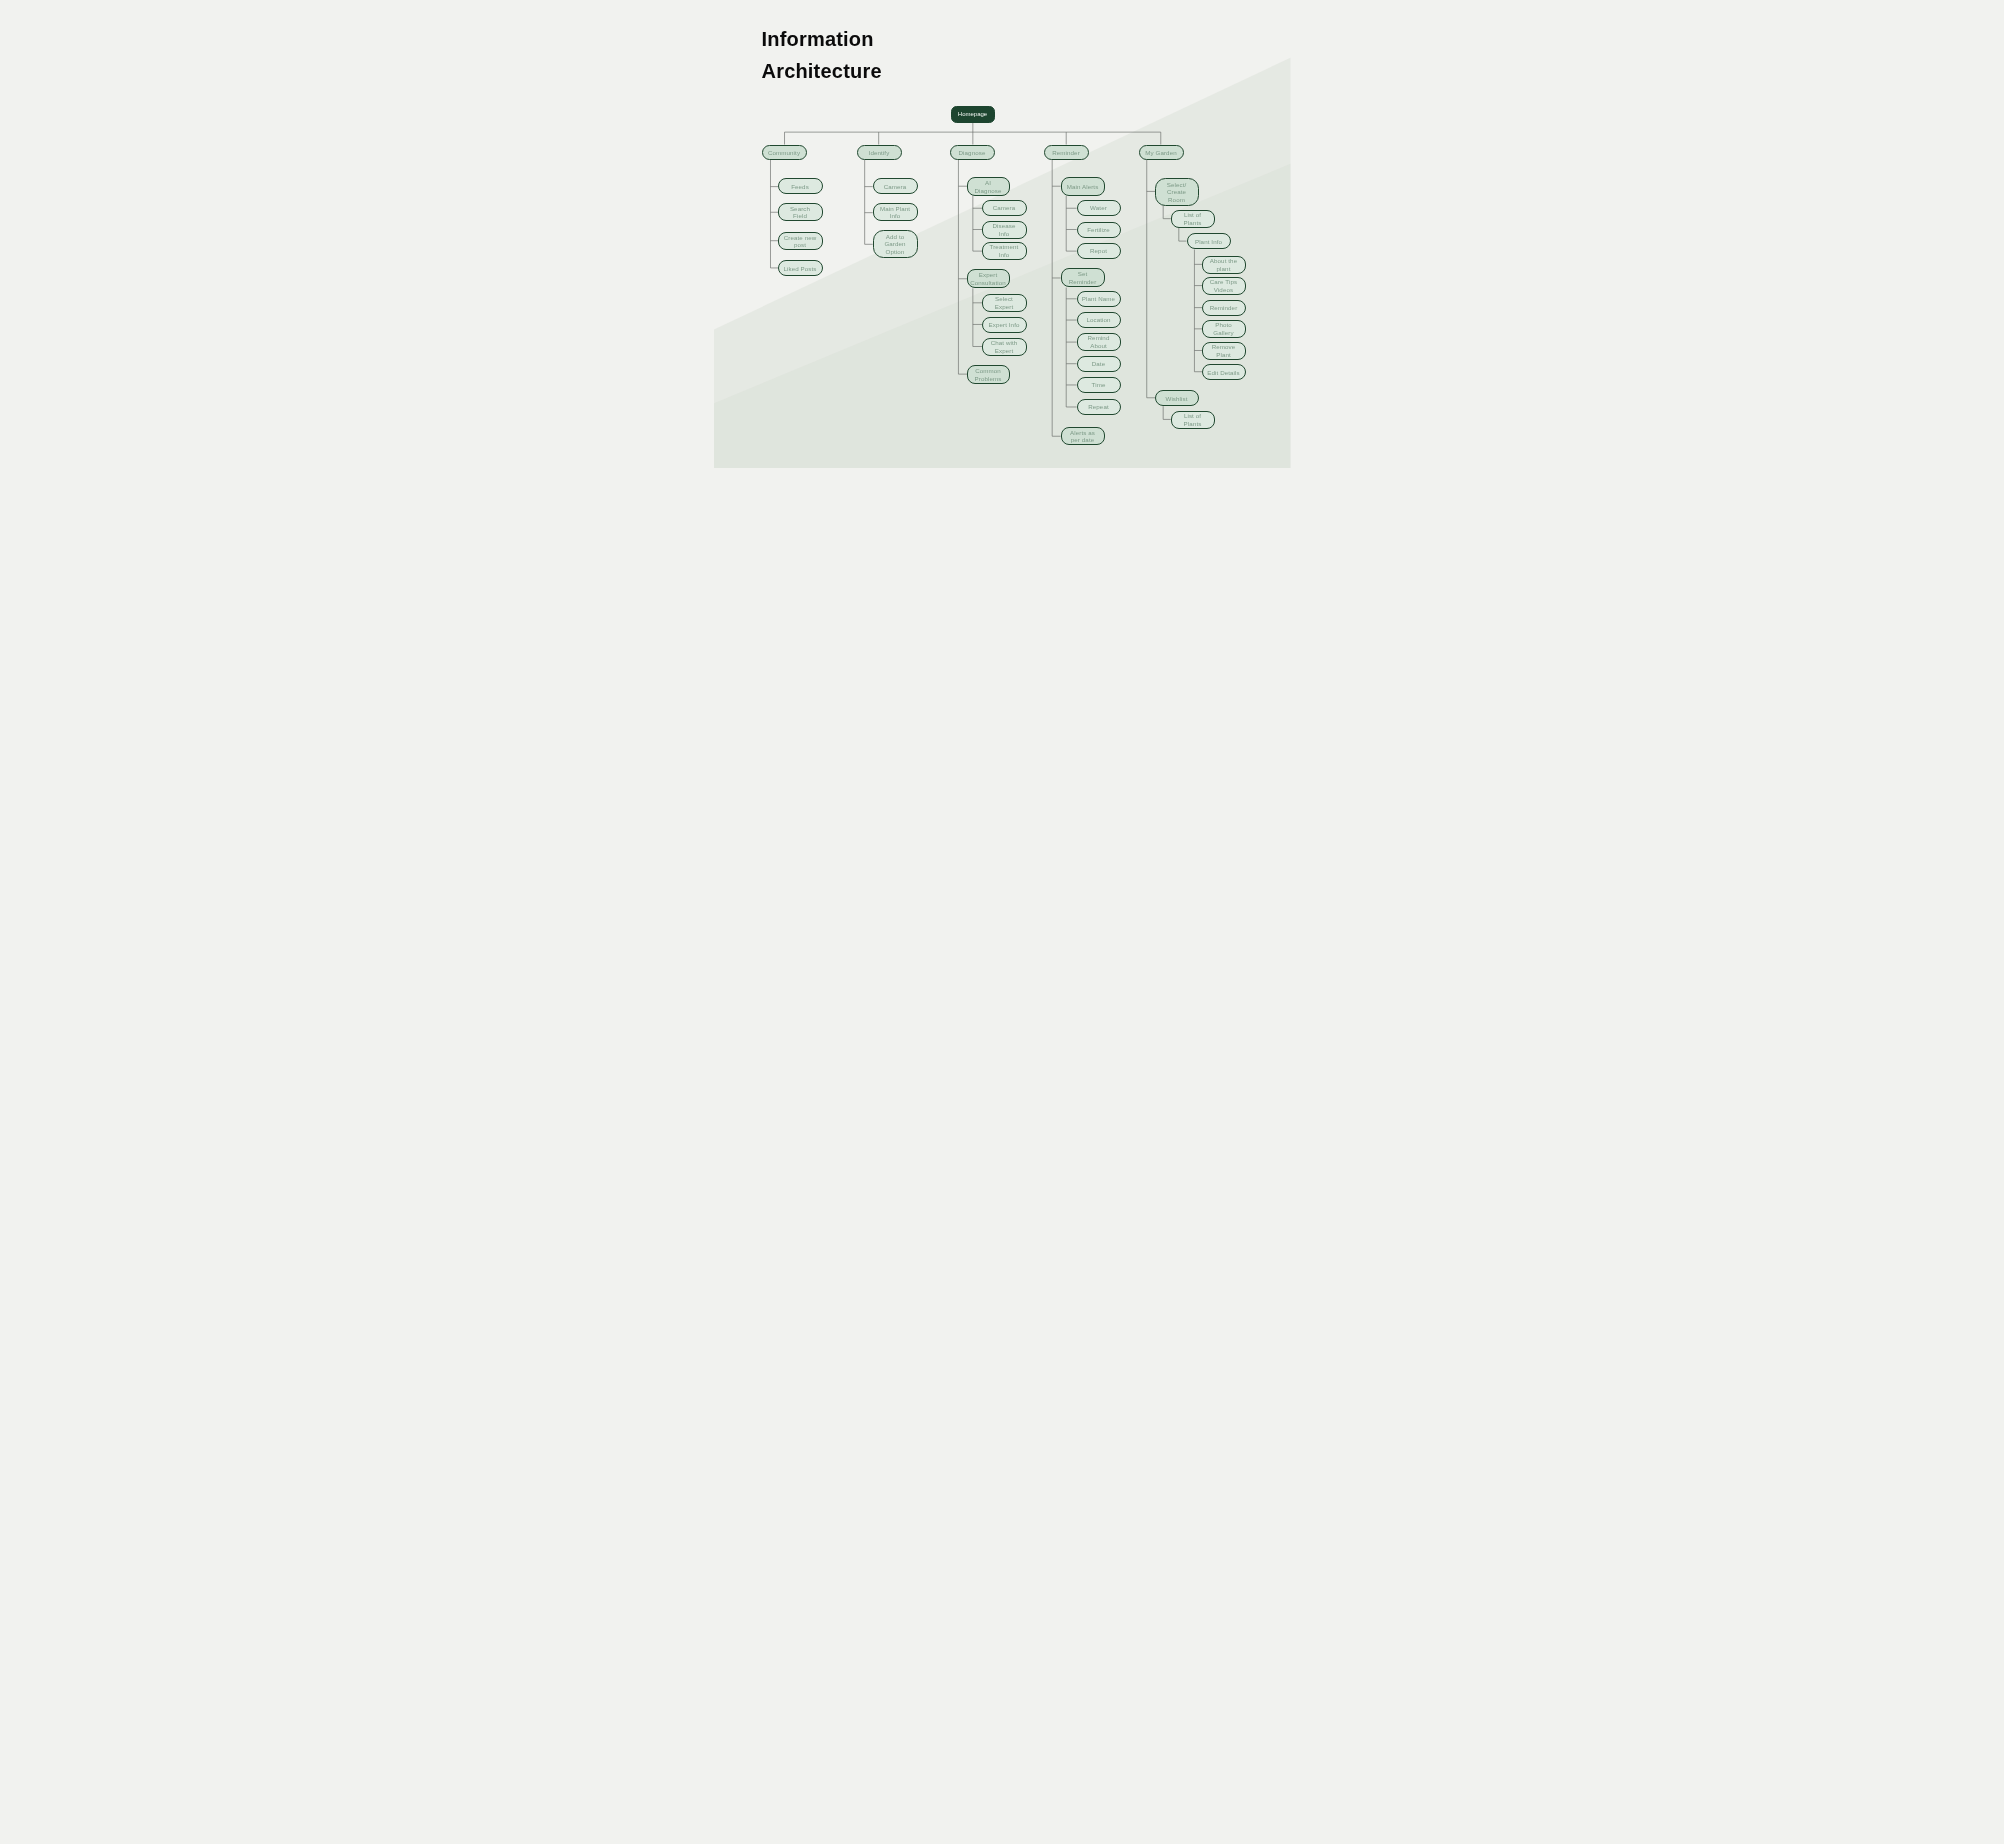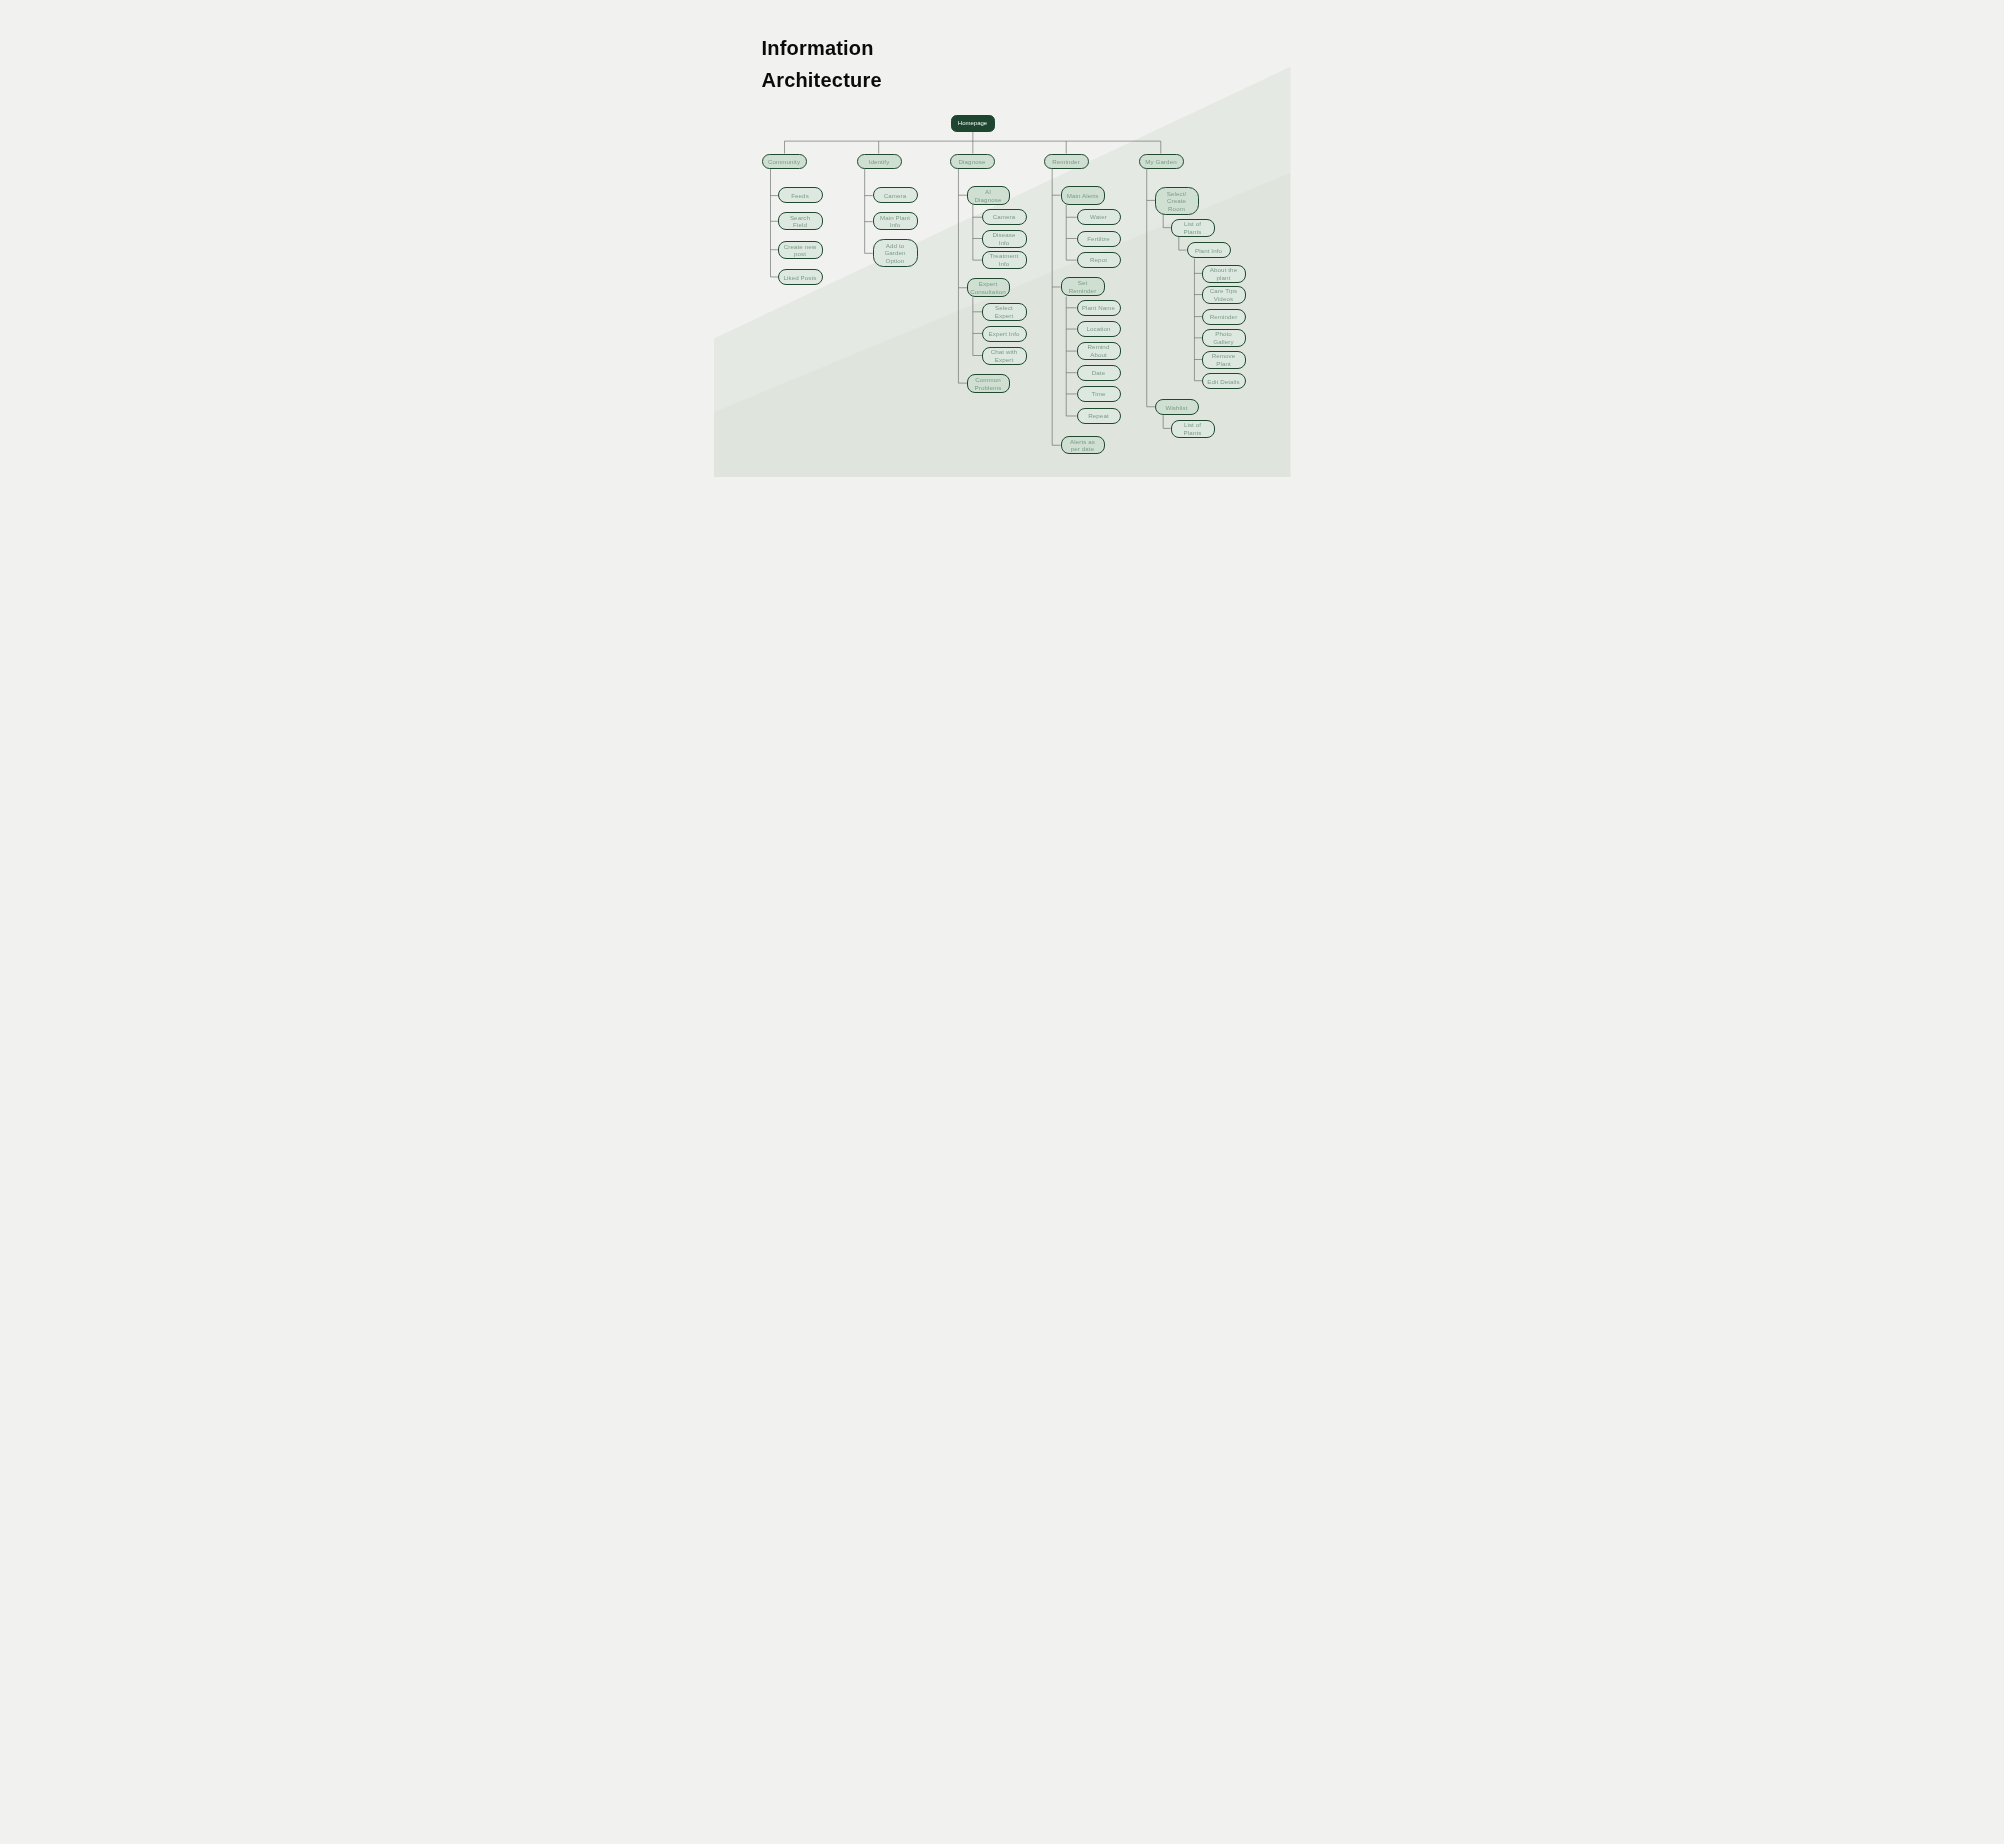--- a/index.html
+++ b/index.html
@@ -12,21 +12,21 @@
     --root-text:#f2f6f2;
     --line:#666966;
     --title-color:#0b0b0b;
   }
   *{margin:0;padding:0;box-sizing:border-box;}
   html,body{background:var(--bg);}
   body{font-family:"Liberation Sans","DejaVu Sans",sans-serif;}
   .stage{
     position:relative;
     width:577px;height:461px;
-    margin:16px auto;
+    margin:7px auto;
     background:var(--bg);
     overflow:hidden;
   }
   .wedge{position:absolute;inset:0;pointer-events:none;}
   .wedge.w1{clip-path:polygon(0 70%,100% 11%,100% 100%,0 100%);background:rgba(210,218,208,0.38);}
   .wedge.w2{clip-path:polygon(0 86%,100% 34%,100% 100%,0 100%);background:rgba(204,212,202,0.22);}
   .page-title{
     position:absolute;left:48px;top:16px;width:217px;
     font-size:20px;font-weight:700;line-height:1.6;
     letter-spacing:0.2px;color:var(--title-color);

